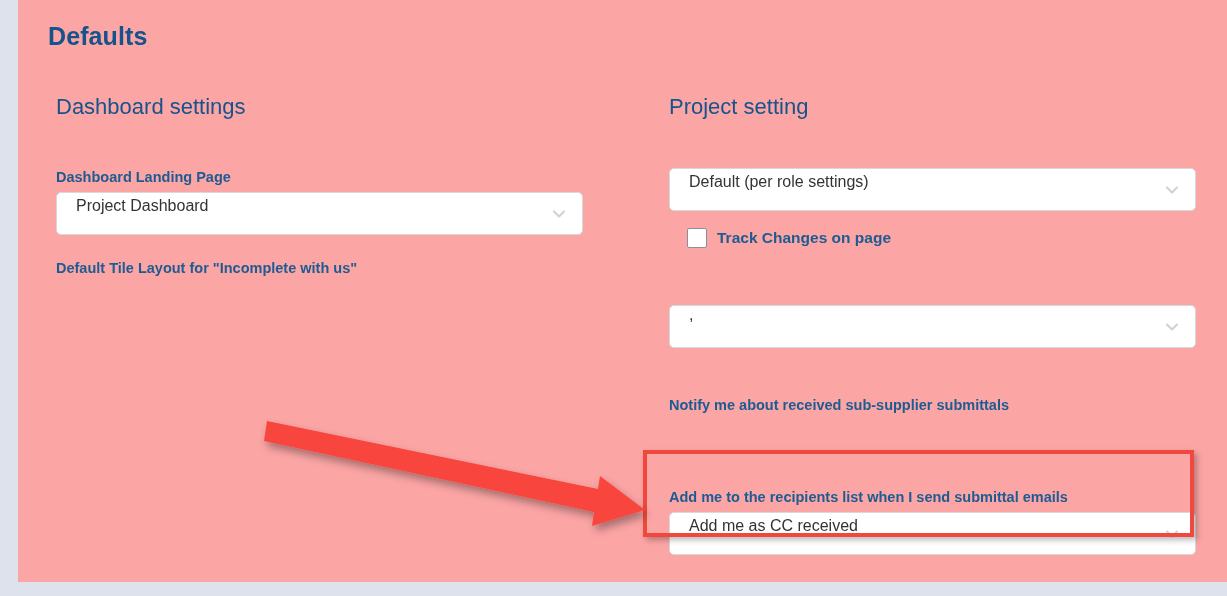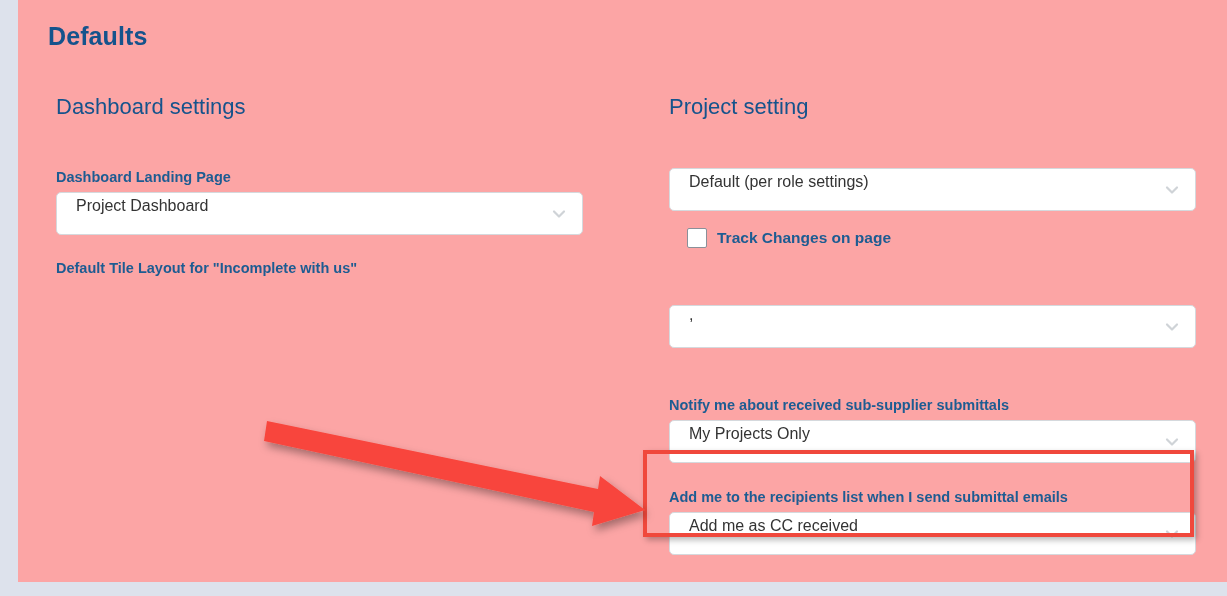--- a/index.html
+++ b/index.html
@@ -208,28 +208,20 @@
           <span class="chevron">
             <svg width="18" height="18" viewBox="0 0 18 18">
               <path d="M4 6.5 L9 11.5 L14 6.5" fill="none" stroke="#cfd3d7" stroke-width="2.2" stroke-linecap="round" stroke-linejoin="round"></path>
             </svg>
           </span>
         </div>
       </div>
 
       <div class="field" style="top:366px;">
         <div class="field-label">Notify me about received sub-supplier submittals</div>
-        <div class="select">
-          <span class="select-value">My Projects Only</span>
-          <span class="chevron">
-            <svg width="18" height="18" viewBox="0 0 18 18">
-              <path d="M4 6.5 L9 11.5 L14 6.5" fill="none" stroke="#cfd3d7" stroke-width="2.2" stroke-linecap="round" stroke-linejoin="round"></path>
-            </svg>
-          </span>
-        </div>
       </div>
 
       <div class="field" style="top:458px;">
         <div class="field-label">Add me to the recipients list when I send submittal emails</div>
         <div class="select">
           <span class="select-value">Add me as CC received</span>
           <span class="chevron">
             <svg width="18" height="18" viewBox="0 0 18 18">
               <path d="M4 6.5 L9 11.5 L14 6.5" fill="none" stroke="#cfd3d7" stroke-width="2.2" stroke-linecap="round" stroke-linejoin="round"></path>
             </svg>

